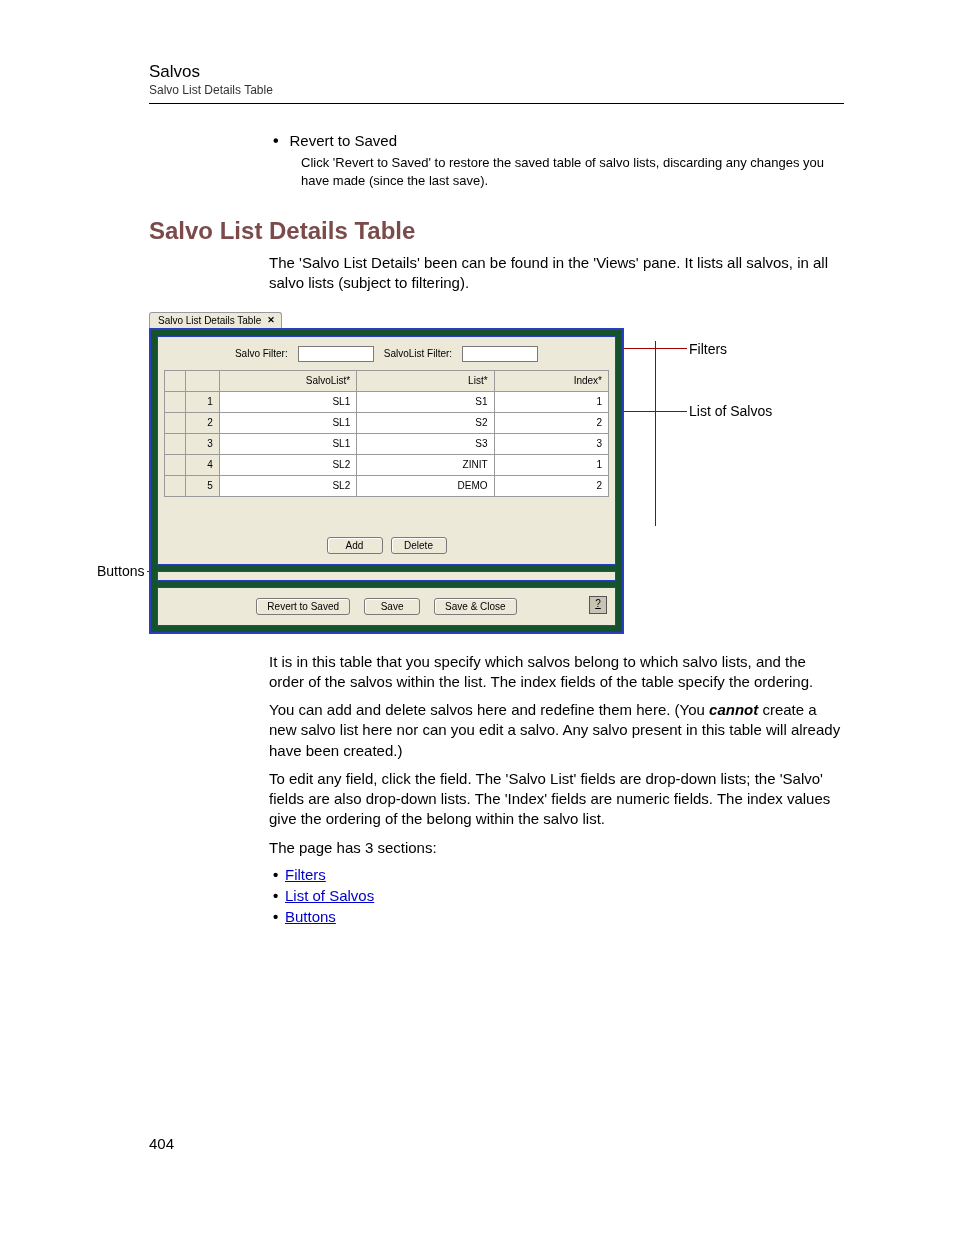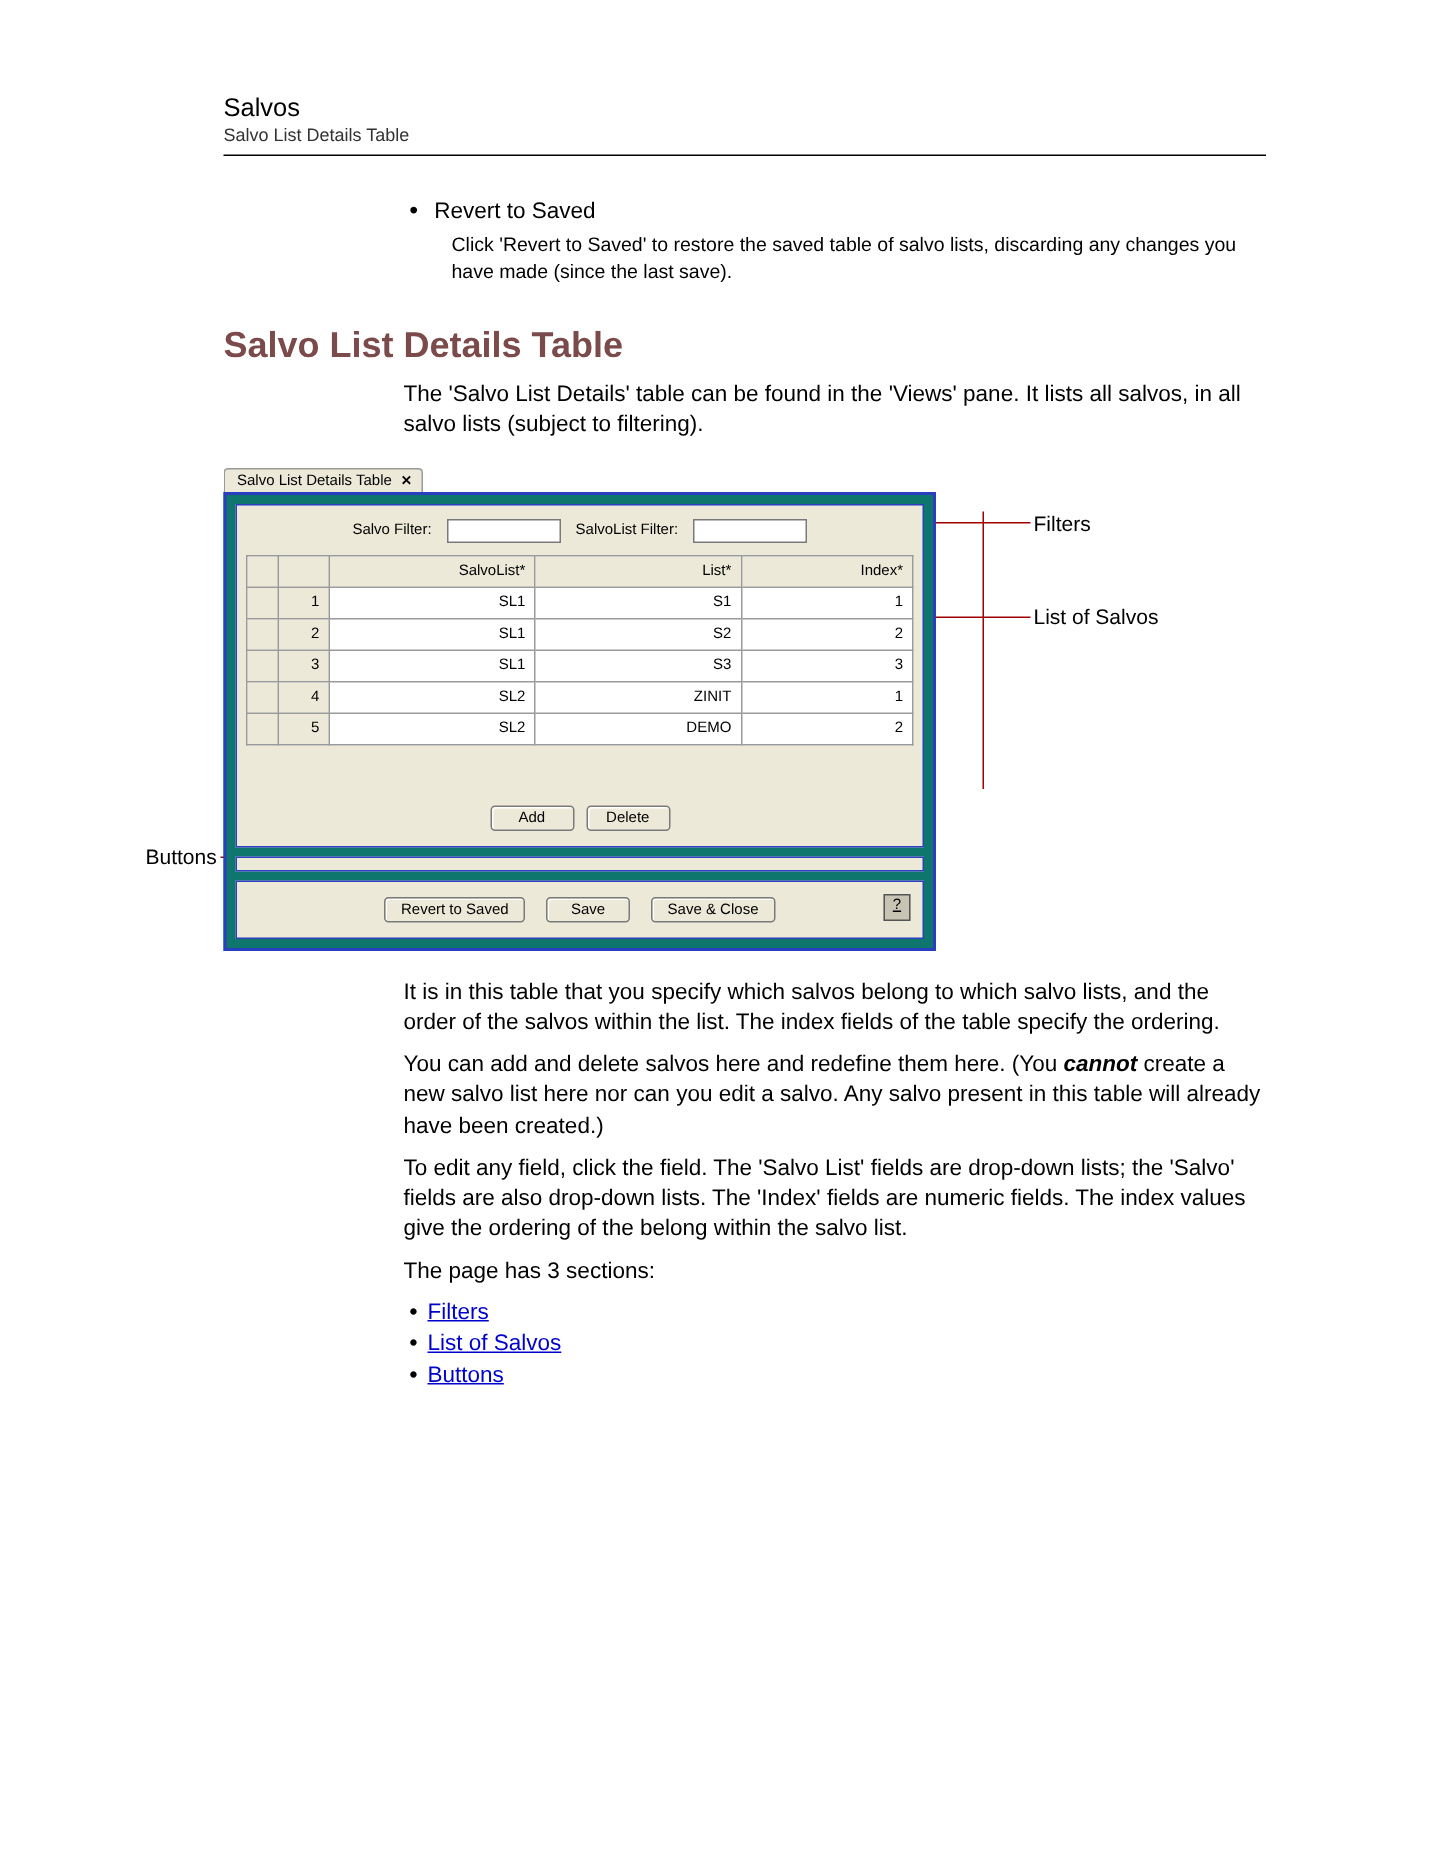--- a/index.html
+++ b/index.html
@@ -108,21 +108,21 @@
     align-items: center;
     gap: 6px;
   }
   .tab-x {
     font-weight: bold;
     cursor: pointer;
     font-size: 9px;
   }
   .panel-outer {
     border: 2px solid #2a3fbf;
-    background: #0f766e;
+    background: #14532d;
     padding: 6px;
     display: flex;
     flex-direction: column;
     gap: 6px;
   }
   .subpanel {
     border: 1px solid #2a3fbf;
     background: #ece9d8;
     padding: 6px;
   }
@@ -228,21 +228,21 @@
       <li>
         <span class="bullet-title">Revert to Saved</span>
         <div class="bullet-desc">Click 'Revert to Saved' to restore the saved table of salvo lists, discarding any changes you have made (since the last save).</div>
       </li>
     </ul>
   </div>
 
   <h2 class="section">Salvo List Details Table</h2>
 
   <div class="body-indent">
-    <p class="para">The 'Salvo List Details' table can be found in the 'Views' pane. It lists all salvos, in all salvo lists (subject to filtering).</p>
+    <p class="para">The 'Salvo List Details' been can be found in the 'Views' pane. It lists all salvos, in all salvo lists (subject to filtering).</p>
   </div>
 
   <div class="figure-wrap">
 
     <span class="callout-label" style="left:620px; top:33px;">Filters</span>
     <span class="callout-line" style="left:480px; top:40px; width:138px; height:1px;"></span>
 
     <span class="callout-label" style="left:620px; top:95px;">List of Salvos</span>
     <span class="callout-line" style="left:541px; top:103px; width:77px; height:1px;"></span>
     <span class="callout-line" style="left:586px; top:33px; width:1px; height:185px;"></span>
@@ -351,13 +351,14 @@
     </p>
     <p class="para">To edit any field, click the field. The 'Salvo List' fields are drop-down lists; the 'Salvo' fields are also drop-down lists. The 'Index' fields are numeric fields. The index values give the ordering of the belong within the salvo list.</p>
     <p class="para">The page has 3 sections:</p>
     <ul class="bullets" style="font-size:15px;">
       <li><a href="#" class="link">Filters</a></li>
       <li style="margin-top:4px;"><a href="#" class="link">List of Salvos</a></li>
       <li style="margin-top:4px;"><a href="#" class="link">Buttons</a></li>
     </ul>
   </div>
 
+  <div class="pagenum">404</div>
 </div>
 
 </body></html>

